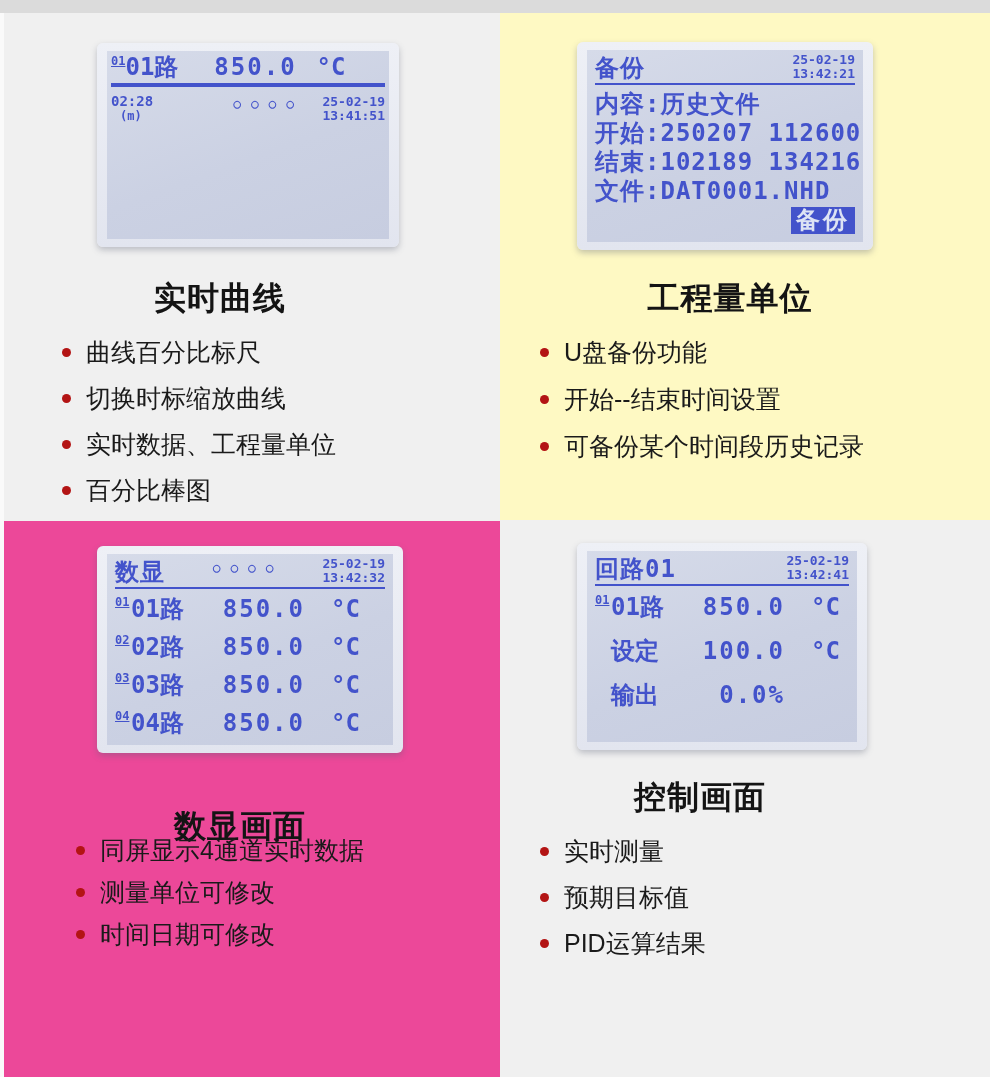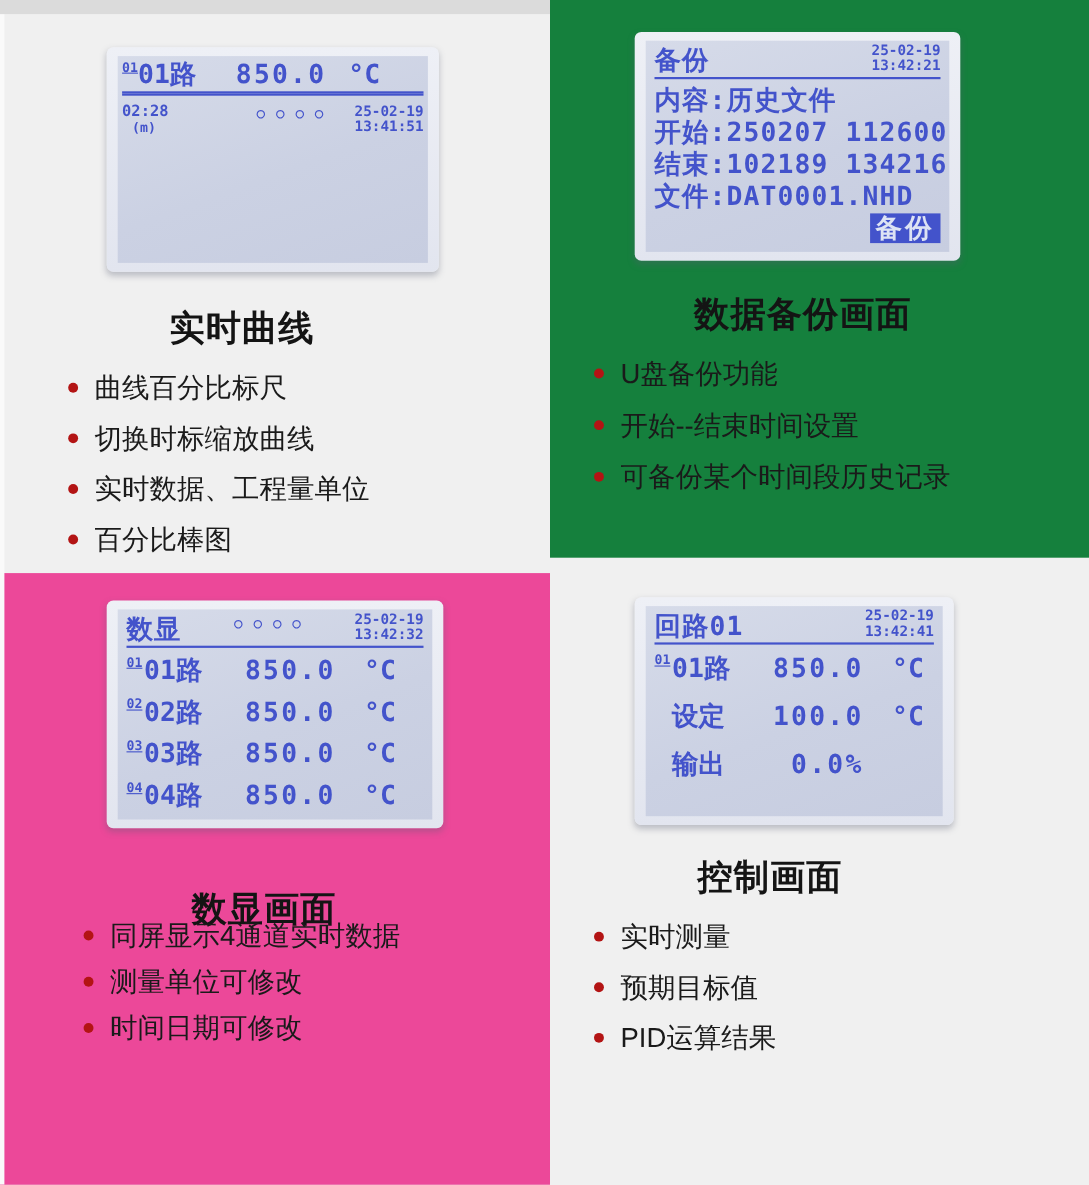--- a/index.html
+++ b/index.html
@@ -4,21 +4,21 @@
 <style>
   * { margin:0; padding:0; box-sizing:border-box; }
   html,body { width:990px; height:1077px; }
   body { position:relative; font-family:"Liberation Sans",sans-serif; background:#f0f0f0; overflow:hidden; }
 
   .top-band { position:absolute; left:0; top:0; width:990px; height:13px; background:#dbdbdb; }
   .left-strip { position:absolute; left:0; top:13px; width:4px; height:1064px; background:#fafafa; z-index:5; }
 
   .quad { position:absolute; }
   .q-tl { left:0;   top:13px;  width:500px; height:507px; background:#f0f0f0; }
-  .q-tr { left:500px; top:0;  width:490px; height:507px; background:#15803d; }
+  .q-tr { left:500px; top:13px;  width:490px; height:507px; background:#fef9c3; }
   .q-bl { left:0;   top:521px; width:500px; height:557px; background:#ec4899; }
   .q-br { left:500px; top:520px; width:490px; height:557px; background:#f0f0f0; }
 
   .sec-title { position:absolute; font-size:32px; font-weight:bold; color:#141414; text-align:center; letter-spacing:1px; }
   .bullets { position:absolute; list-style:none; }
   .bullets li { display:flex; align-items:center; gap:15px; font-size:25px; color:#1a1a1a; }
   .li-46 li { height:46px; }
   .li-47 li { height:47px; }
   .li-42 li { height:42px; }
   .dot { width:9px; height:9px; border-radius:50%; background:#b31414; flex-shrink:0; }
@@ -154,21 +154,21 @@
       </div>
       <div class="menu-rows">
         <div class="menu-row"><span>内容:</span><span>历史文件</span></div>
         <div class="menu-row"><span>开始:</span><span>250207 112600</span></div>
         <div class="menu-row"><span>结束:</span><span>102189 134216</span></div>
         <div class="menu-row"><span>文件:</span><span>DAT0001.NHD</span></div>
       </div>
       <div class="badge">备份</div>
     </div>
   </div>
-  <h2 class="sec-title t-backup">数据备份画面</h2>
+  <h2 class="sec-title t-backup">工程量单位</h2>
   <ul class="bullets li-47 b-backup">
     <li>
         <span class="dot"></span>
         <span>U盘备份功能</span>
       </li>
     <li>
         <span class="dot"></span>
         <span>开始--结束时间设置</span>
       </li>
     <li>

